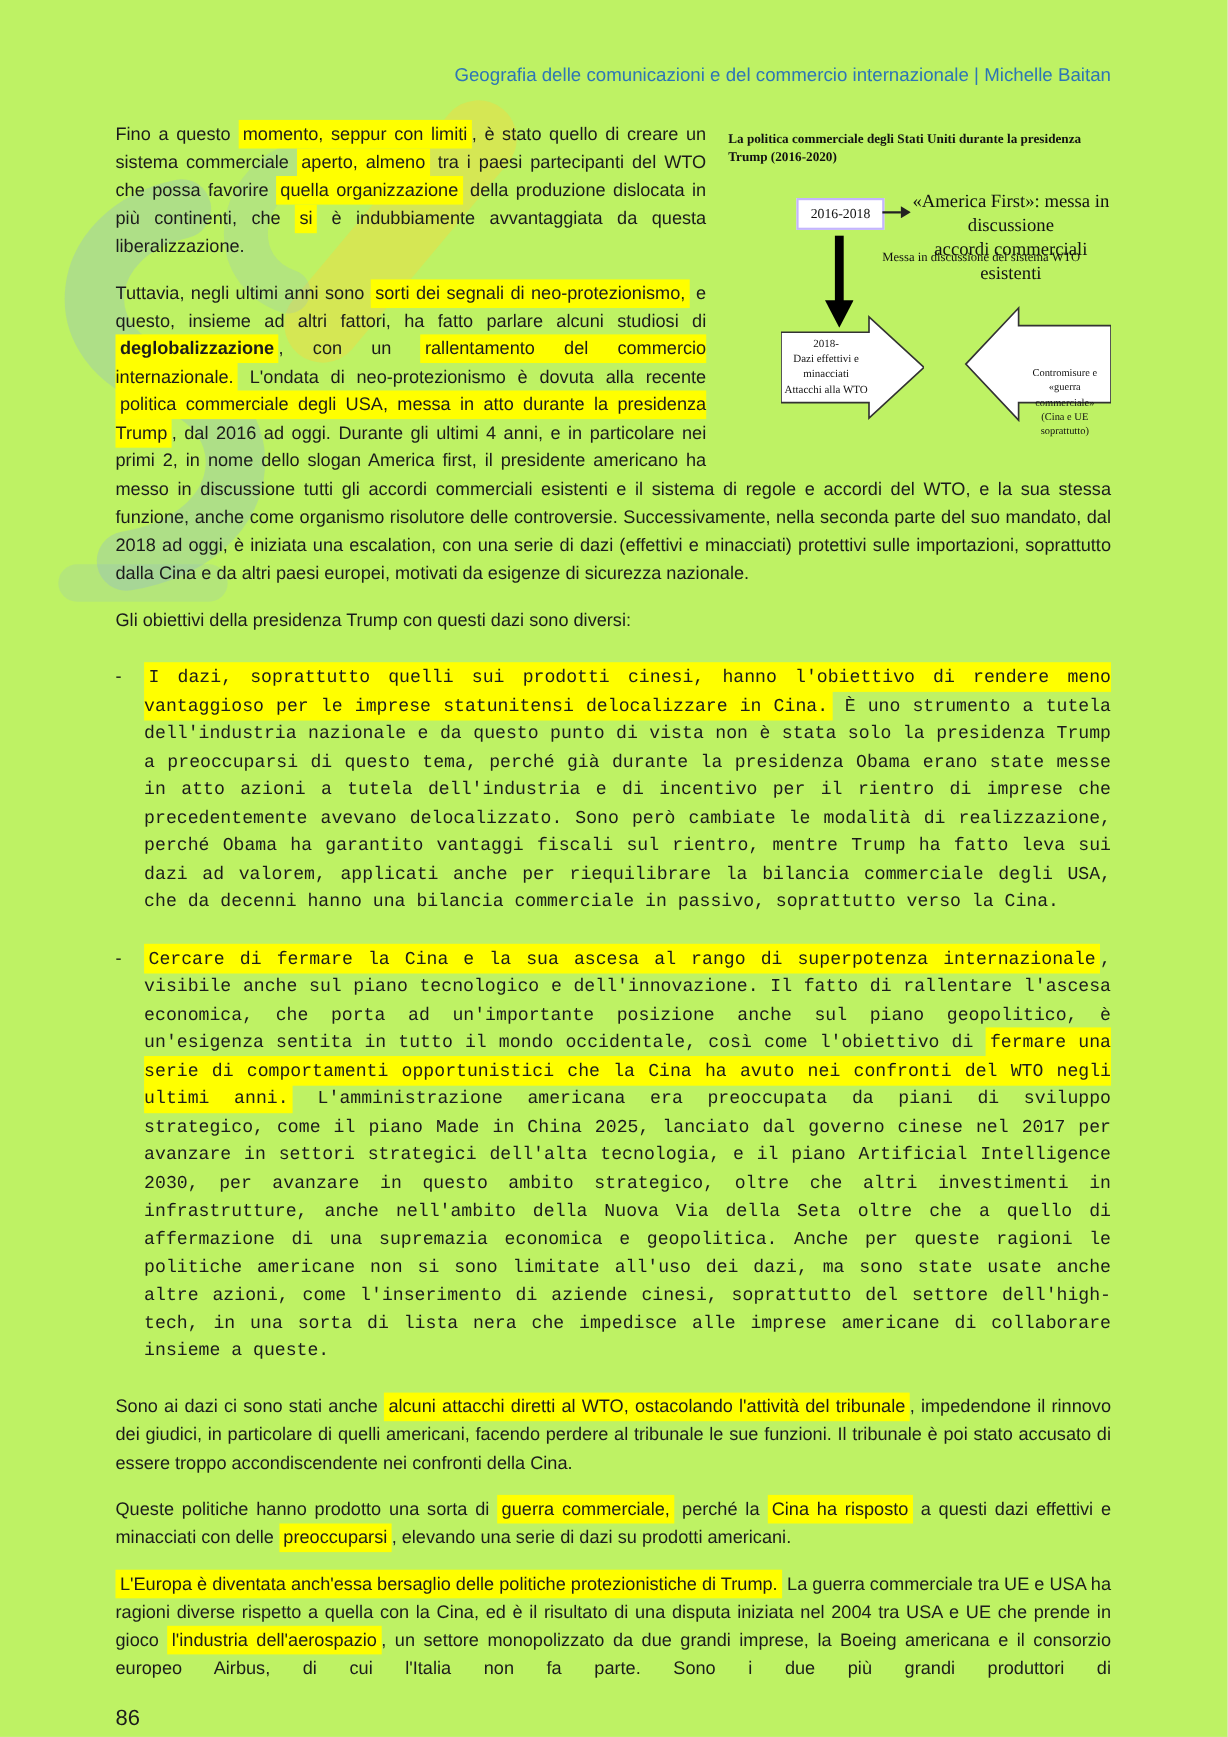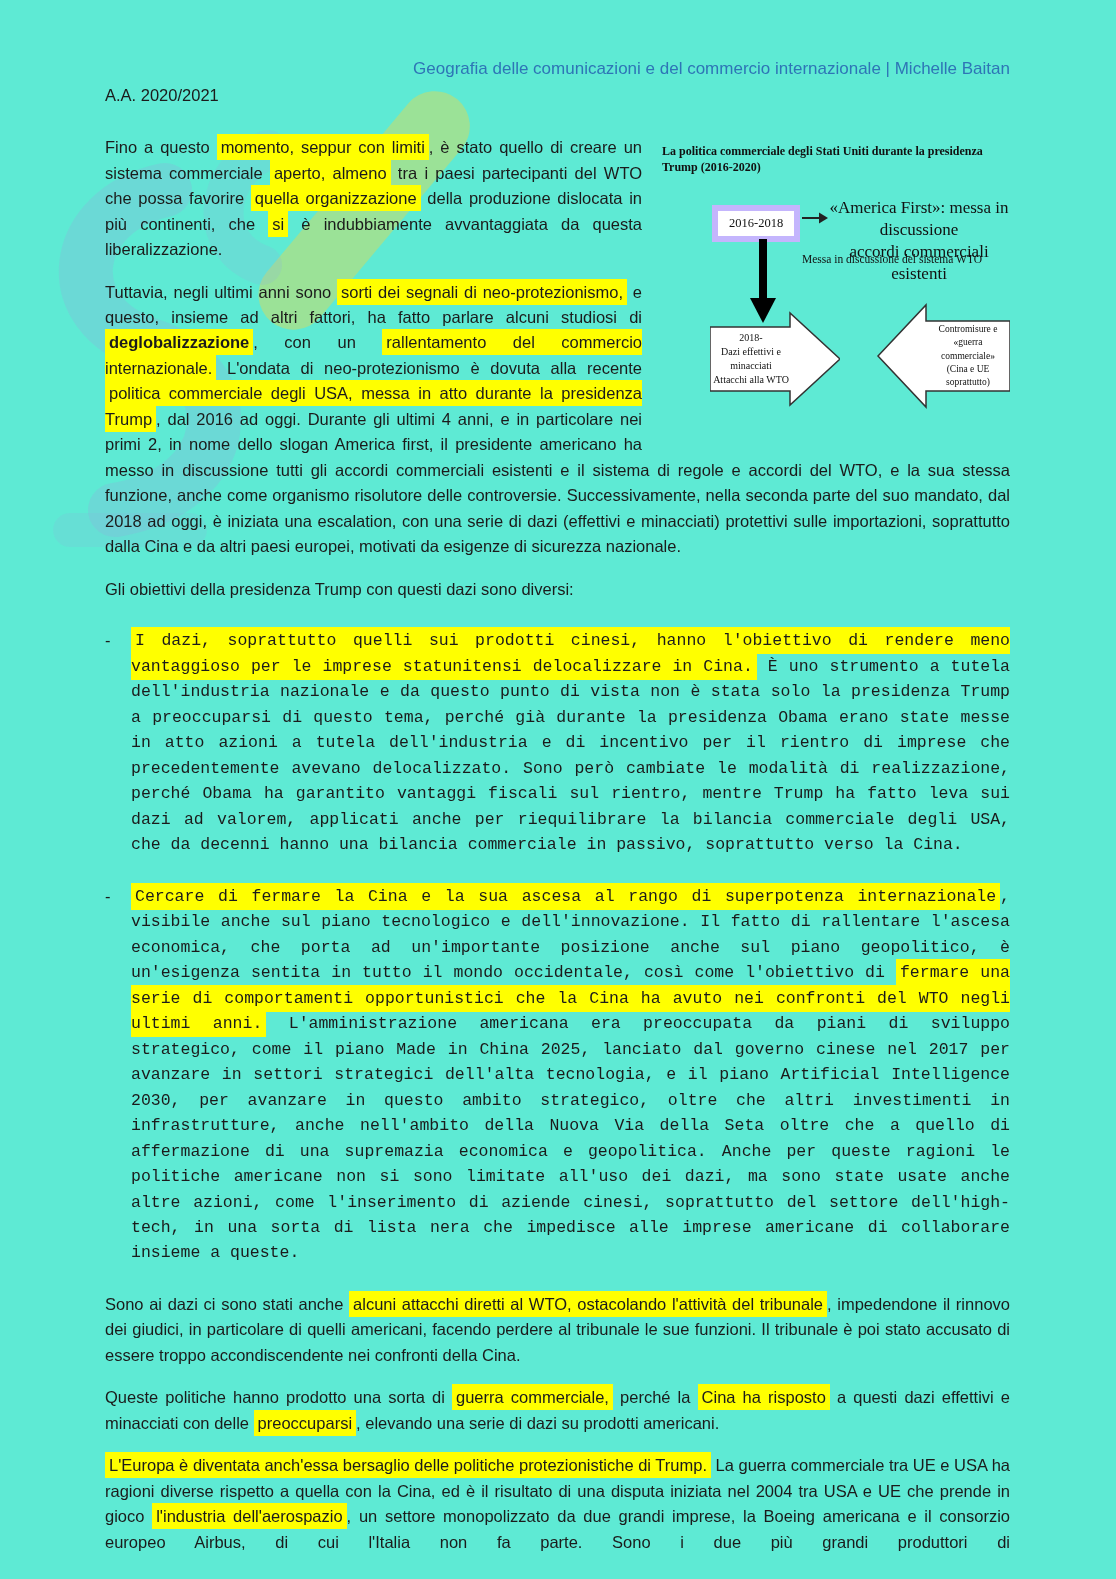--- a/index.html
+++ b/index.html
@@ -1,20 +1,20 @@
 <!DOCTYPE html>
 <html lang="it" style="--header-blue: #2E75B6; --highlight: #FFFF00;"><head>
 <meta charset="utf-8">
 <style>
   * { margin:0; padding:0; box-sizing:border-box; }
   html,body { background:#e8e8e8; }
   body { font-family:"Liberation Sans", sans-serif; }
   .page {
     position:relative; width:1116px; height:1579px; margin:0 auto;
-    background:#5eead4; overflow:hidden;
+    background:#bef264; overflow:hidden;
     padding:58px 106px 40px 105px;
     color:#1b1b1b;
   }
   .watermark { position:absolute; left:0; top:60px; width:560px; height:560px; pointer-events:none; z-index:0; }
   .content { position:relative; z-index:1; }
 
   .course-title { color:var(--header-blue,#2E75B6); font-size:17px; text-align:right; line-height:1.3; }
   .academic-year { font-size:16.5px; margin-top:6px; }
 
   main { margin-top:30px; font-size:16.5px; line-height:1.545; text-align:justify; }
@@ -28,35 +28,35 @@
   .dash { width:26px; flex:none; }
   .dash-body { flex:1; text-align:justify;font-family:Liberation Mono, monospace; }
 
   figure.diagram {
     float:right; width:348px; height:304px; margin:4px 0 8px 20px;
     position:relative; font-family:"Liberation Serif", serif; color:#111;
     text-align:left;
   }
   .dg-title { position:absolute; top:4px; left:0; width:100%; text-align:left;
     font-weight:700; font-size:12px; line-height:1.35; white-space:pre-line; }
-  .dg-box { position:absolute; left:50px; top:66px; border:6px solid #c4b5fd;
+  .dg-box { position:absolute; left:62px; top:66px; border:2px solid #c4b5fd;
     padding:3px 11px; font-size:12.5px; background:#fff; }
   .dg-arrow-right { position:absolute; left:140px; top:72px; }
   .dg-america { position:absolute; left:166px; top:58px; width:182px;
     font-size:17px; line-height:1.3; text-align:center; white-space:pre-line; }
   .dg-wto-note { position:absolute; left:140px; top:112px; font-size:11.5px; white-space:nowrap; }
   .dg-down-arrow { position:absolute; left:88px; top:100px; }
   .dg-shape { position:absolute; }
   .dg-shape svg { position:absolute; left:0; top:0; }
   .dg-shape-left { left:48px; top:168px; width:130px; height:104px; }
   .dg-shape-right { left:180px; top:158px; width:168px; height:118px; }
   .dg-shape-text { position:absolute; top:50%; transform:translateY(-50%);
     text-align:center; white-space:pre-line; line-height:1.4; }
   .dg-shape-left .dg-shape-text { left:2px; width:78px; font-size:10px; }
-  .dg-shape-right .dg-shape-text { left:86px; width:80px; font-size:9.5px; }
+  .dg-shape-right .dg-shape-text { left:86px; width:80px; font-size:9.5px;margin-top:36px; }
 
   .page-number { text-align:left; font-size:20px; margin-top:10px; }
 </style>
 </head>
 <body>
 
 <div class="page">
 
   <svg class="watermark" viewBox="0 0 560 560" aria-hidden="true">
     <g transform="rotate(-50 360 160)">
@@ -64,21 +64,20 @@
     </g>
     <path d="M 165 130 C 70 150, 55 255, 150 285 C 245 315, 235 430, 115 450" fill="none" stroke="rgba(140,180,220,0.30)" stroke-width="54" stroke-linecap="round"></path>
     <path d="M 268 90 C 215 110, 205 185, 262 205" fill="none" stroke="rgba(140,180,220,0.22)" stroke-width="40" stroke-linecap="round"></path>
     <path d="M 70 470 L 190 470" stroke="rgba(140,180,220,0.18)" stroke-width="34" stroke-linecap="round"></path>
   </svg>
 
   <div class="content">
 
     <header>
       <div class="course-title">Geografia delle comunicazioni e del commercio internazionale | Michelle Baitan</div>
-      <div class="academic-year">A.A. 2020/2021</div>
     </header>
 
     <main>
 
       <figure class="diagram">
         <div class="dg-title">La politica commerciale degli Stati Uniti durante la presidenza
 Trump (2016-2020)</div>
 
         <div class="dg-box">2016-2018</div>
 

